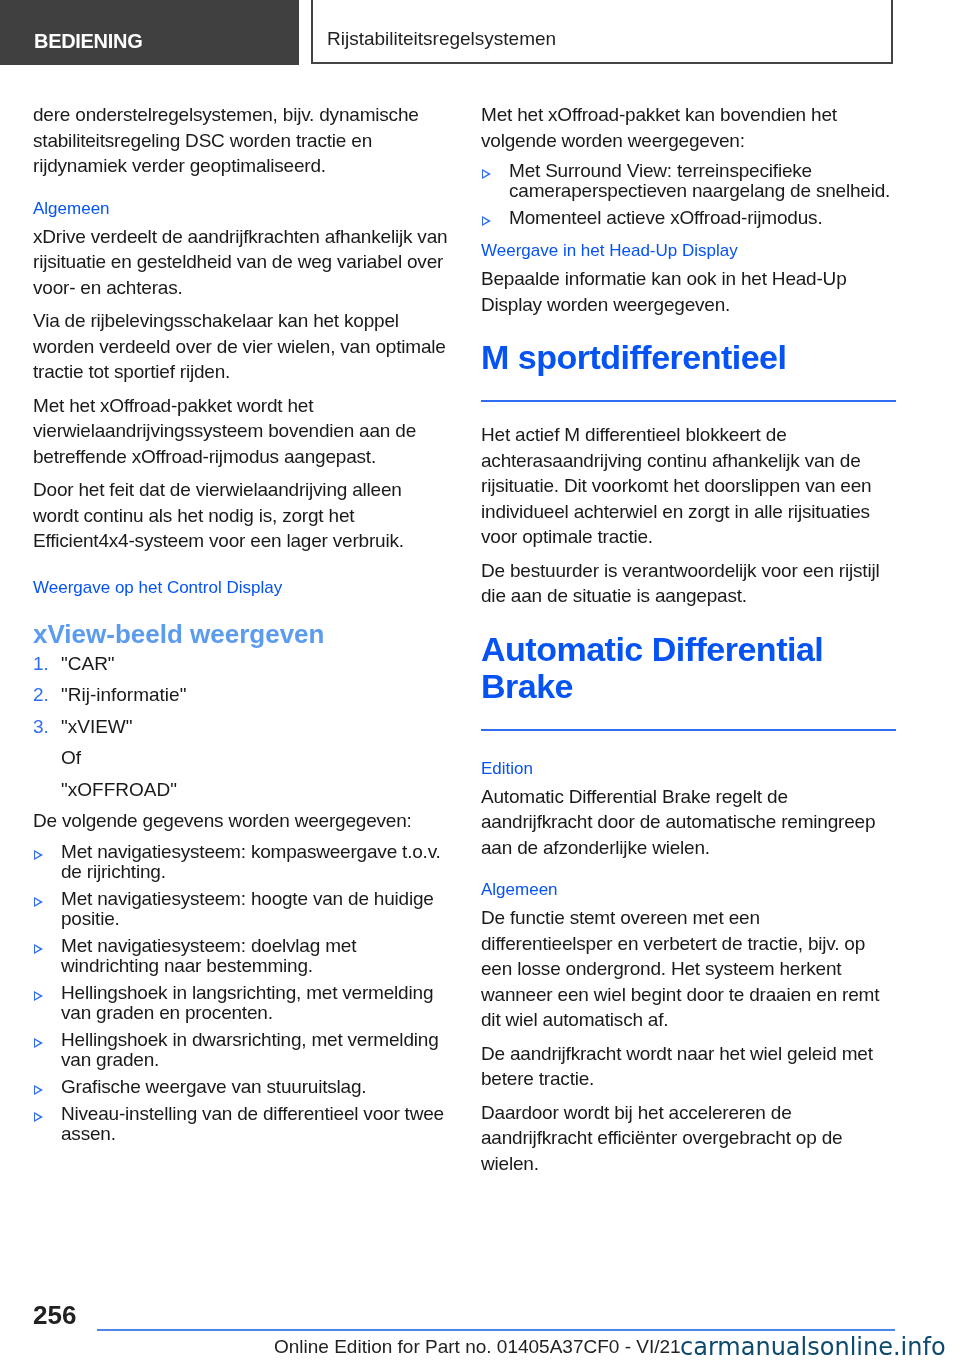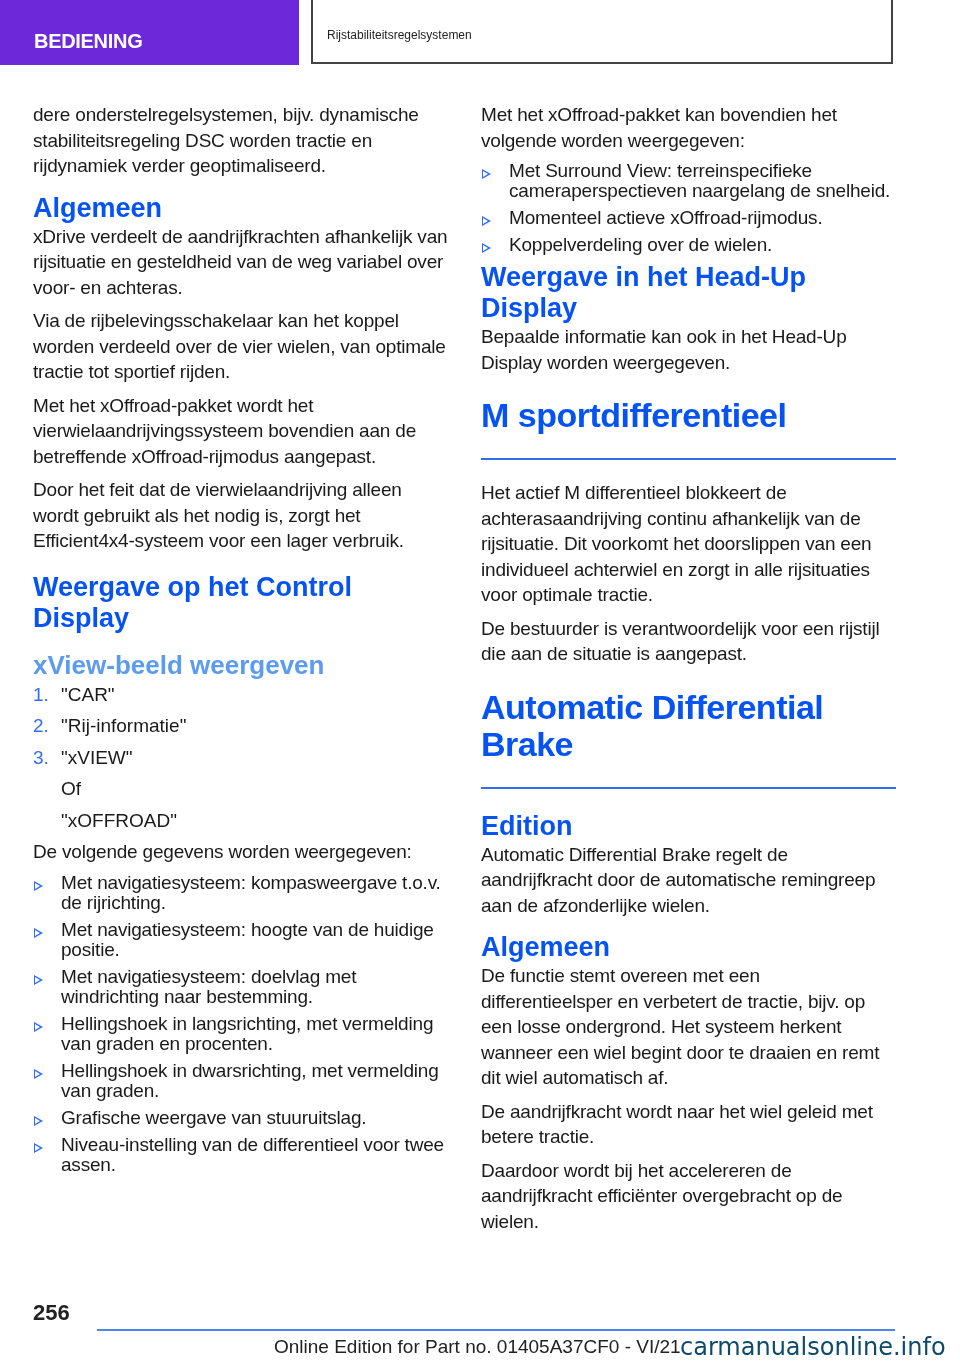--- a/index.html
+++ b/index.html
@@ -3,41 +3,41 @@
   <meta charset="utf-8">
   <style>
     html, body { margin: 0; padding: 0; background: #ffffff; }
     body {
       width: 960px; height: 1362px; position: relative; overflow: hidden;
       font-family: "Liberation Sans", "DejaVu Sans", sans-serif;
       color: #1a1a1a;
     }
     .hdr-left {
       position: absolute; left: 0; top: 0; width: 299px; height: 65px;
-      background: #6d28d9;
+      background: #404040;
     }
     .hdr-left span {
       position: absolute; left: 34px; top: 30px;
       color: #ffffff; font-weight: bold; font-size: 20px; letter-spacing: -0.3px;
     }
     .hdr-right {
       position: absolute; left: 311px; top: -2px; width: 582px; height: 66px;
       border: 2px solid #444; border-top: none; box-sizing: border-box;
       background: #fff;
     }
     .hdr-right span {
       position: absolute; left: 14px; top: 30px;
-      font-size: 12px; color: #222;
+      font-size: 19px; color: #222;
     }
     .col { position: absolute; top: 102px; width: 415px; }
     .col-left { left: 33px; }
     .col-right { left: 481px; }
     p { margin: 0 0 8px 0; font-size: 19px; line-height: 25.5px; letter-spacing: -0.2px; }
     h2.h-blue {
-      margin: 0; color: #0653f4; font-weight: bold; font-size: 27px; line-height: 31px;
+      margin: 0; color: #0653f4; font-weight: normal; font-size: 17px; line-height: 31px;
     }
     h3.h-light {
       margin: 0; color: #5b9bf0; font-weight: bold; font-size: 26px; line-height: 30px;
     }
     h1.h-big {
       margin: 0; color: #0653f4; font-weight: bold; font-size: 34px; line-height: 37px;
       letter-spacing: -0.5px;
       padding-bottom: 24px; border-bottom: 2px solid #2f6ef2;
     }
     ol.num { list-style: none; margin: 0 0 2px 0; padding: 0; }
@@ -51,21 +51,21 @@
       border-top: 5px solid transparent; border-bottom: 5px solid transparent;
       border-left: 9px solid #2f6ef2;
     }
     ul.tri li .t::after {
       content: ""; position: absolute; left: -8px; top: -3px; width: 0; height: 0;
       border-top: 3px solid transparent; border-bottom: 3px solid transparent;
       border-left: 5px solid #fff;
     }
     .footer-num {
       position: absolute; left: 33px; top: 1300px;
-      font-weight: bold; font-size: 22px; color: #222;
+      font-weight: bold; font-size: 26px; color: #222;
     }
     .footer-line {
       position: absolute; left: 97px; top: 1329px; width: 798px; height: 2px; background: #4a86ee;
     }
     .footer-text {
       position: absolute; left: 274px; top: 1336px; font-size: 19px; color: #222;
     }
     .watermark {
       position: absolute; left: 680px; top: 1333px; font-size: 24px; color: #0c4a6e;
       font-family: "DejaVu Sans", sans-serif;
@@ -80,21 +80,21 @@
 <div class="hdr-right">
   <span>Rijstabiliteitsregelsystemen</span>
 </div>
 
 <div class="col col-left">
   <p>dere onderstelregelsystemen, bijv. dynamische stabiliteitsregeling DSC worden tractie en rijdynamiek verder geoptimaliseerd.</p>
   <h2 class="h-blue" style="margin-top:14px;">Algemeen</h2>
   <p>xDrive verdeelt de aandrijfkrachten afhankelijk van rijsituatie en gesteldheid van de weg variabel over voor- en achteras.</p>
   <p>Via de rijbelevingsschakelaar kan het koppel worden verdeeld over de vier wielen, van optimale tractie tot sportief rijden.</p>
   <p>Met het xOffroad-pakket wordt het vierwielaandrijvingssysteem bovendien aan de betreffende xOffroad-rijmodus aangepast.</p>
-  <p>Door het feit dat de vierwielaandrijving alleen wordt gebruikt als het nodig is, zorgt het Efficient4x4-systeem voor een lager verbruik.</p>
+  <p>Door het feit dat de vierwielaandrijving alleen wordt continu als het nodig is, zorgt het Efficient4x4-systeem voor een lager verbruik.</p>
   <h2 class="h-blue" style="margin-top:18px; margin-bottom:16px;">Weergave op het Control Display</h2>
   <h3 class="h-light" style="margin-bottom:2px;">xView-beeld weergeven</h3>
   <ol class="num">
     <li><span class="n">1.</span><span>"CAR"</span></li>
     <li><span class="n">2.</span><span>"Rij-informatie"</span></li>
     <li><span class="n">3.</span><span>"xVIEW"</span></li>
   </ol>
   <div class="cont">Of</div>
   <div class="cont">"xOFFROAD"</div>
   <p>De volgende gegevens worden weergegeven:</p>
@@ -107,21 +107,20 @@
     <li><span class="t"></span><span>Grafische weergave van stuuruitslag.</span></li>
     <li><span class="t"></span><span>Niveau-instelling van de differentieel voor twee assen.</span></li>
   </ul>
 </div>
 
 <div class="col col-right">
   <p>Met het xOffroad-pakket kan bovendien het volgende worden weergegeven:</p>
   <ul class="tri">
     <li><span class="t"></span><span>Met Surround View: terreinspecifieke cameraperspectieven naargelang de snelheid.</span></li>
     <li><span class="t"></span><span>Momenteel actieve xOffroad-rijmodus.</span></li>
-    <li><span class="t"></span><span>Koppelverdeling over de wielen.</span></li>
   </ul>
   <h2 class="h-blue" style="margin-top:0;">Weergave in het Head-Up Display</h2>
   <p>Bepaalde informatie kan ook in het Head-Up Display worden weergegeven.</p>
   <h1 class="h-big" style="margin-top:22px; margin-bottom:20px;">M sportdifferentieel</h1>
   <p>Het actief M differentieel blokkeert de achterasaandrijving continu afhankelijk van de rijsituatie. Dit voorkomt het doorslippen van een individueel achterwiel en zorgt in alle rijsituaties voor optimale tractie.</p>
   <p>De bestuurder is verantwoordelijk voor een rijstijl die aan de situatie is aangepast.</p>
   <h1 class="h-big" style="margin-top:22px; margin-bottom:22px;">Automatic Differential Brake</h1>
   <h2 class="h-blue">Edition</h2>
   <p>Automatic Differential Brake regelt de aandrijfkracht door de automatische remingreep aan de afzonderlijke wielen.</p>
   <h2 class="h-blue" style="margin-top:14px;">Algemeen</h2>

